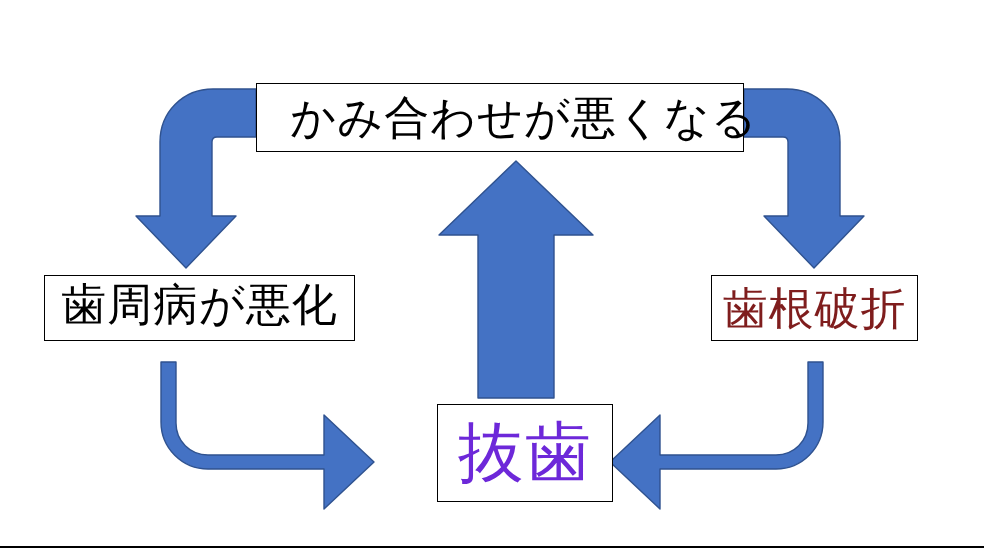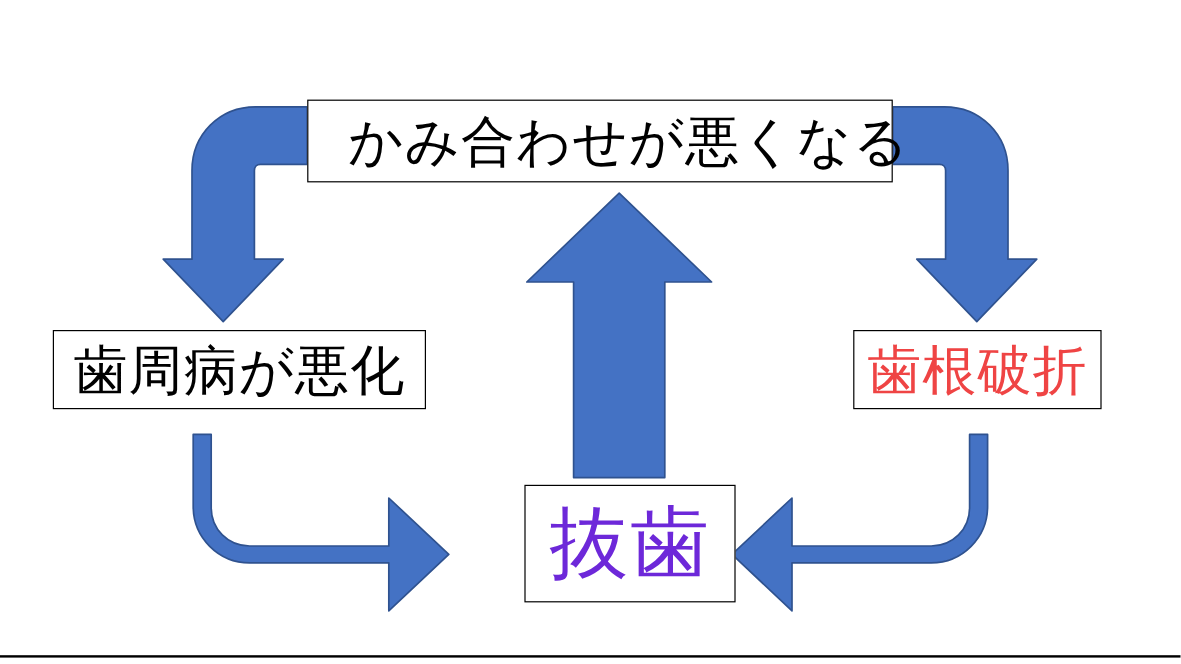--- a/index.html
+++ b/index.html
@@ -52,35 +52,36 @@
   #box-occlusion .node-label {
     font-size: 45px;
     color: #000000;
   }
   
   #box-periodontitis {
     left: 44px;
     top: 275px;
     width: 311px;
     height: 66px;
+    font-family: Liberation Mono, monospace;
   }
   #box-periodontitis .node-label {
     font-size: 45px;
     color: #000000;
   }
   
   #box-rootfracture {
     left: 711px;
     top: 275px;
     width: 207px;
     height: 66px;
   }
   #box-rootfracture .node-label {
     font-size: 45px;
-    color: #ef4444;
+    color: #7f1d1d;
   }
   
   #box-extraction {
     left: 437px;
     top: 404px;
     width: 176px;
     height: 98px;
   }
   #box-extraction .node-label {
     font-size: 66px;

